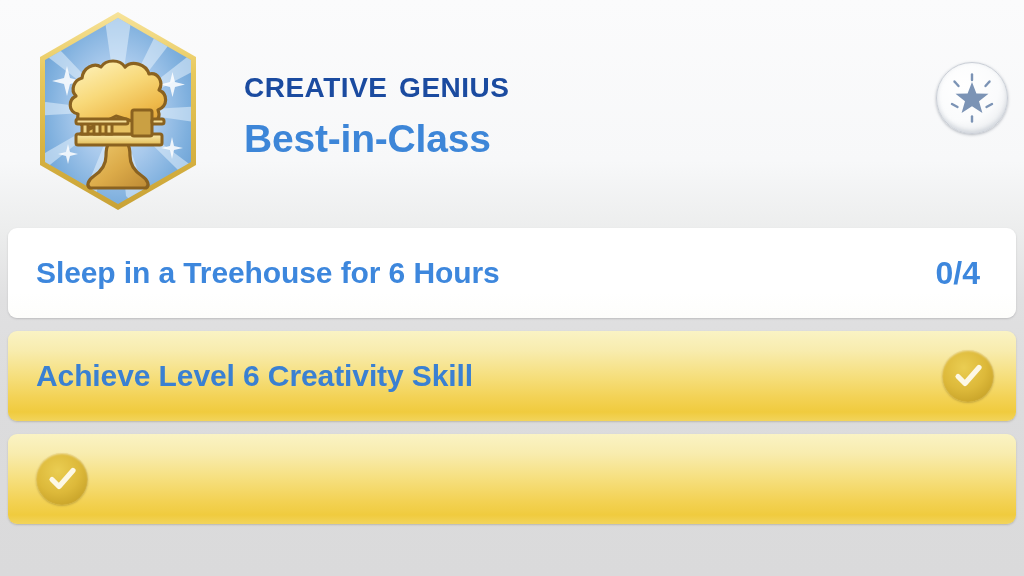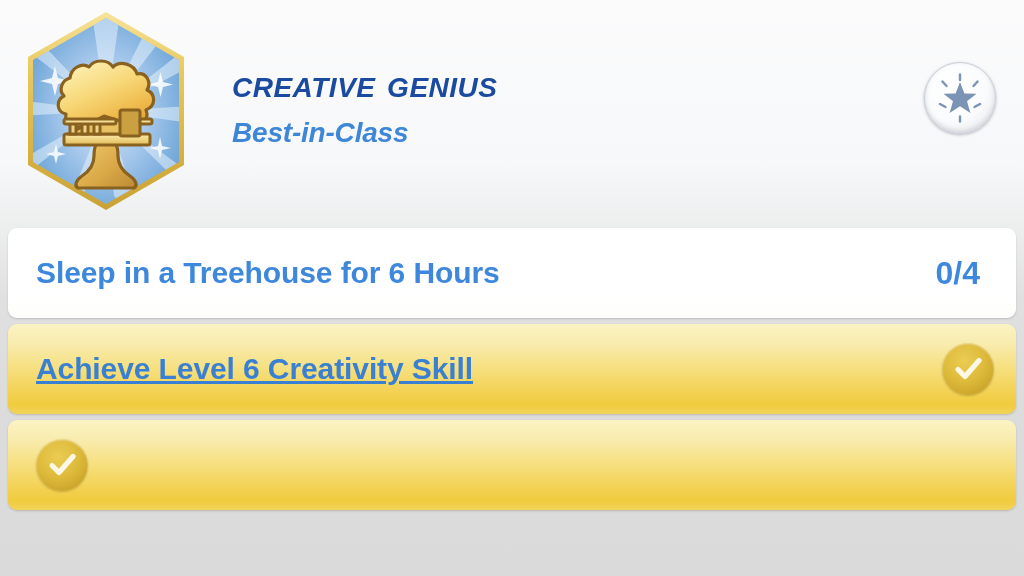--- a/index.html
+++ b/index.html
@@ -24,25 +24,24 @@
         #eceded 40%,
         #e0e0e1 52%,
         #dcdcdd 70%,
         #dadadb 100%);
     overflow: hidden;
   }
 
   
   .header {
     position: absolute;
-    left: 0;
+    left: 12px;
     top: 0;
     width: 864px;
     height: 225px;
-    font-style: italic;
   }
 
   .badge {
     position: absolute;
     left: 8px;
     top: 6px;
     width: 196px;
     height: 210px;
   }
   .badge svg { display: block; width: 100%; height: 100%; }
@@ -58,21 +57,21 @@
     font-weight: 700;
     color: #1b4ba0;
     font-variant: small-caps;
     text-transform: lowercase;
     letter-spacing: 0.5px;
     line-height: 1.05;
     white-space: nowrap;
   }
   .subtitle {
     margin-top: 14px;
-    font-size: 28px;
+    font-size: 39px;
     font-weight: 700;
     color: #3d86d8;
     letter-spacing: -0.2px;
     line-height: 1.1;
     white-space: nowrap;
   }
 
   .sparkle-button {
     position: absolute;
     left: 924px;
@@ -93,21 +92,21 @@
 
   
   .tasks {
     position: absolute;
     left: 0;
     top: 228px;
     width: 1024px;
   }
   .task-row {
     position: relative;
-    margin: 0 8px 6px 8px;
+    margin: 0 8px 13px 8px;
     height: 90px;
     border-radius: 9px;
     display: flex;
     align-items: center;
     box-sizing: border-box;
     padding: 0 22px 0 28px;
     cursor: pointer;
   }
   .task-row.incomplete {
     background: linear-gradient(to bottom, #ffffff 0%, #ffffff 72%, #fdfdfb 100%);
@@ -126,21 +125,21 @@
 
   .task-label {
     font-size: 30px;
     font-weight: 700;
     color: #3d87dd;
     letter-spacing: -0.1px;
     flex: 1 1 auto;
     white-space: nowrap;
     overflow: hidden;
   }
-  .task-row.complete .task-label { color: #3a80d2; text-decoration: underline; }
+  .task-row.complete .task-label { color: #3a80d2; }
 
   .task-count {
     font-size: 32px;
     font-weight: 700;
     color: #3d87dd;
     flex: 0 0 auto;
     margin-right: 14px;
     white-space: nowrap;
   }
 

